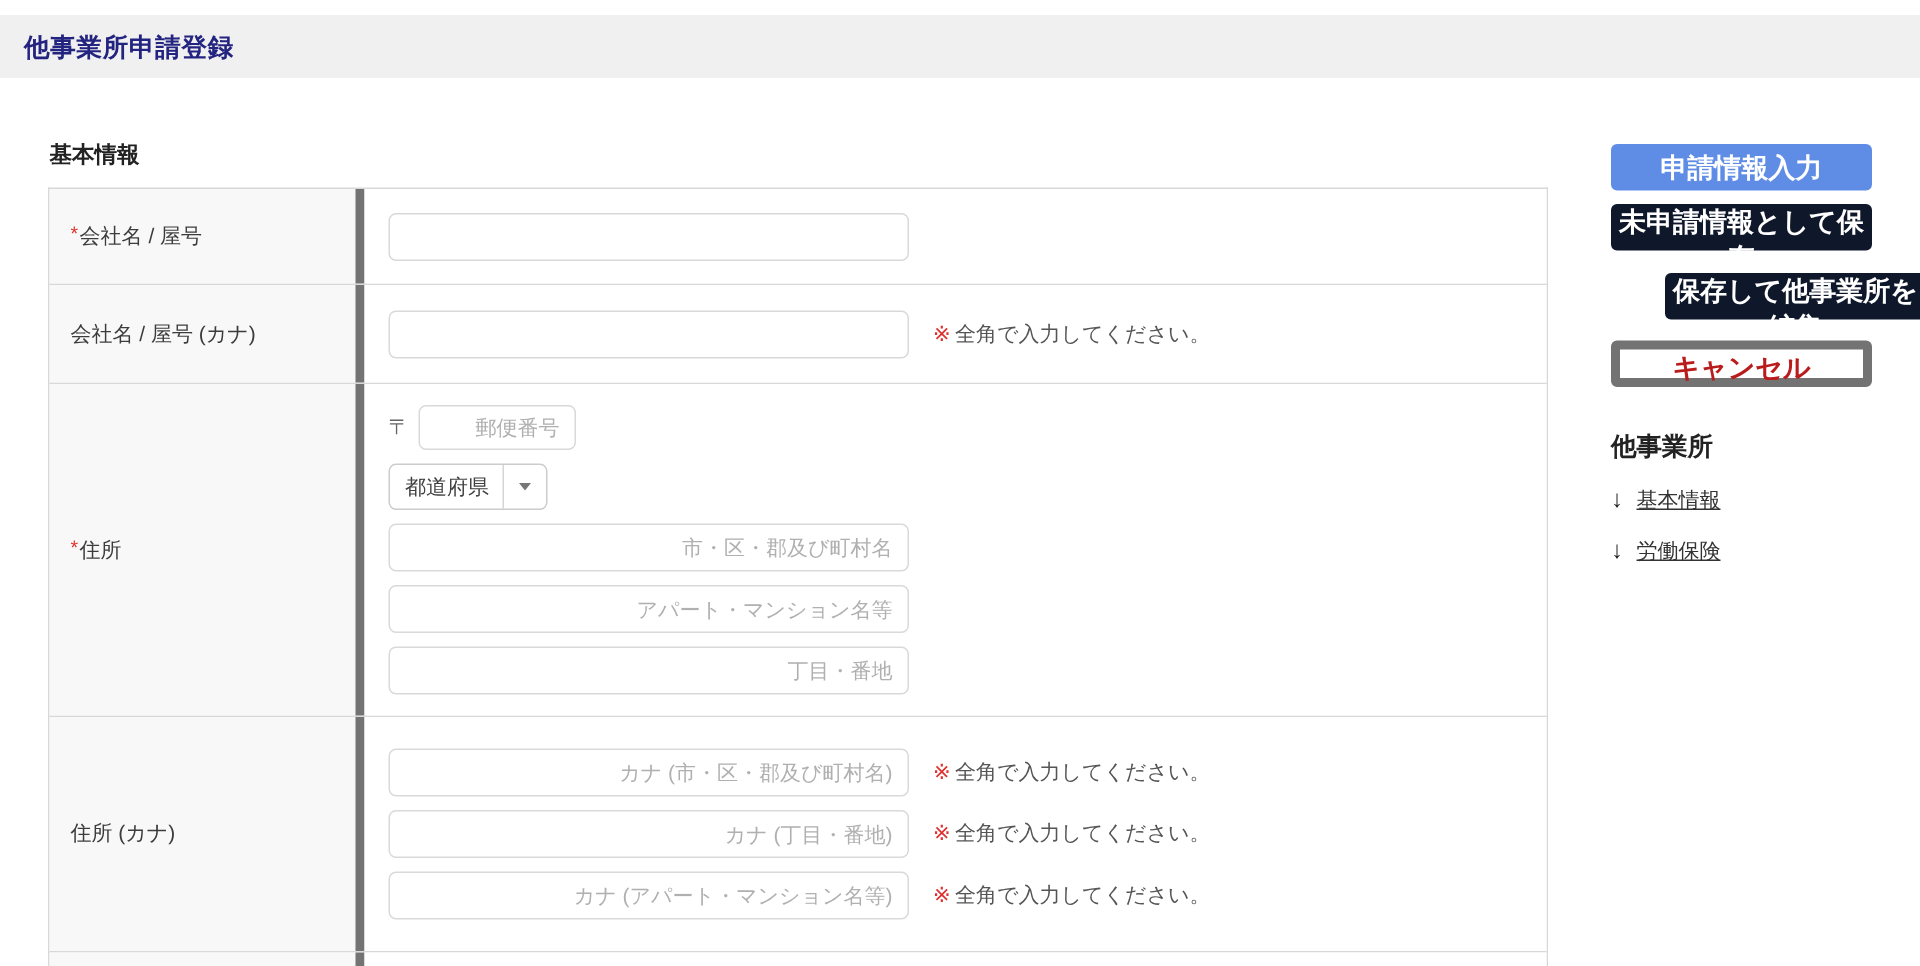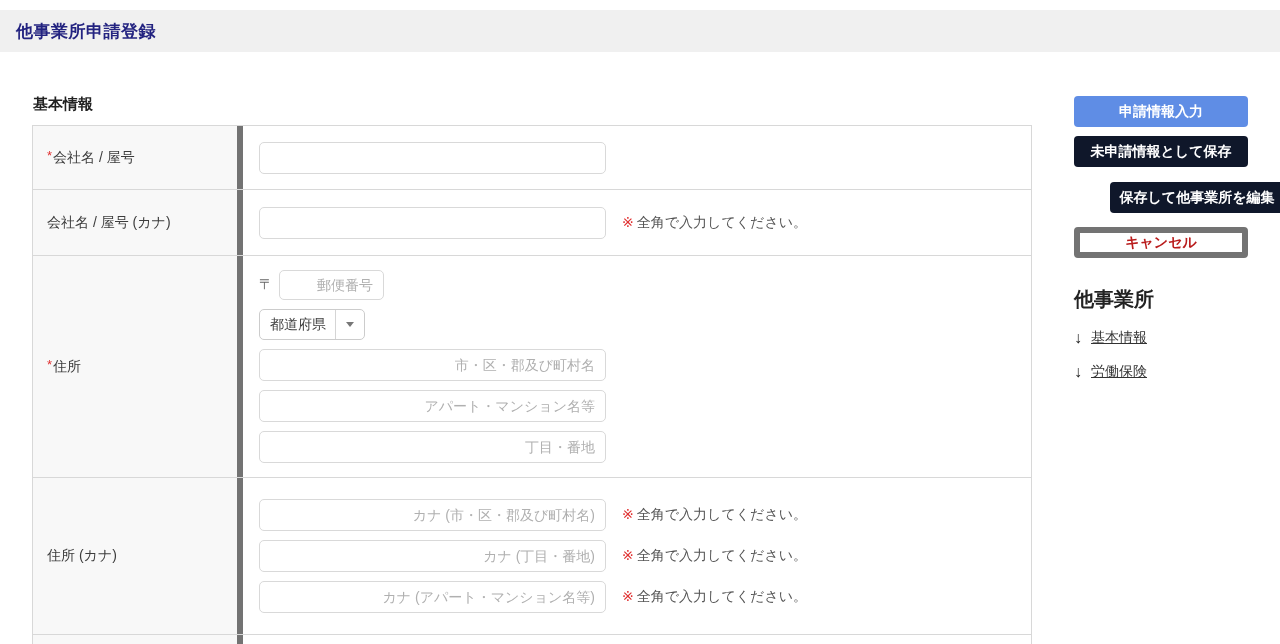--- a/index.html
+++ b/index.html
@@ -47,29 +47,29 @@
   .select-value { flex:1; display:flex; align-items:center; padding-left:10px;
                   font-size:14px; color:#404040; }
   .select-divider { width:1px; background:#d5d5d5; margin:0; }
   .select-arrow { width:28px; display:flex; align-items:center; justify-content:center; }
   .select-arrow .tri { width:0; height:0; border-left:4px solid transparent;
                        border-right:4px solid transparent; border-top:5px solid #777; }
 
   
   .sidebar { position:absolute; left:1074px; top:96px; width:174px; }
   .btn { display:block; width:174px; height:31px; border:none; border-radius:4px;
-         font-size:14px; font-weight:bold; cursor:pointer; text-align:center;
+         font-size:18px; font-weight:bold; cursor:pointer; text-align:center;
          font-family:"Liberation Sans","DejaVu Sans",sans-serif; }
   .btn-blue  { background:#5f8de5; color:#fff; margin-bottom:9px; }
   .btn-green { background:#0f172a; color:#fff; margin-bottom:15px; }
   .btn-green + .btn-green { margin-bottom:14px;margin-left:36px; }
   .btn-outline { background:#fff; color:#b91c1c; border:6px solid #737373; }
 
   .side-nav { margin-top:28px; }
-  .side-nav-heading { font-size:20px; font-weight:bold; color:#222; }
+  .side-nav-heading { font-size:17px; font-weight:bold; color:#222; }
   .side-nav-item { display:flex; align-items:center; margin-top:16px; cursor:pointer; }
   .down-arrow { font-size:16px; color:#222; margin-right:9px; line-height:16px; }
   .side-link { font-size:14px; color:#333; text-decoration:underline; }
 </style>
 </head>
 <body>
 
 <div class="titlebar">
   <h1>他事業所申請登録</h1>
 </div>

